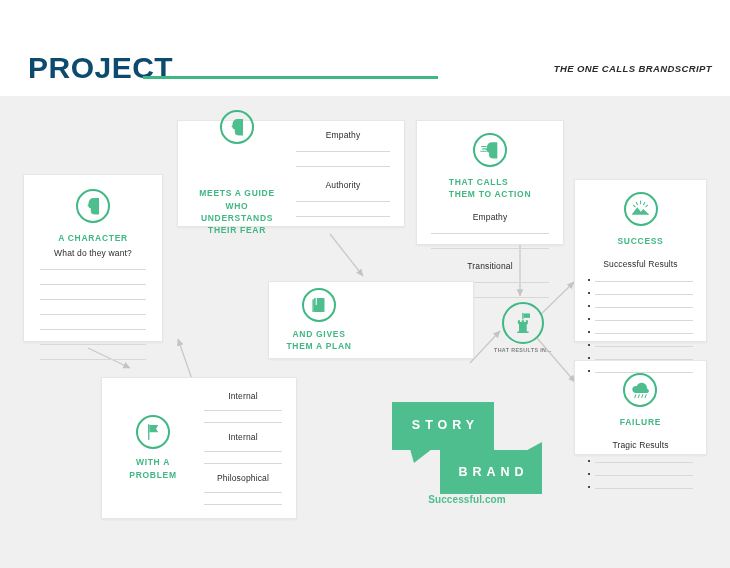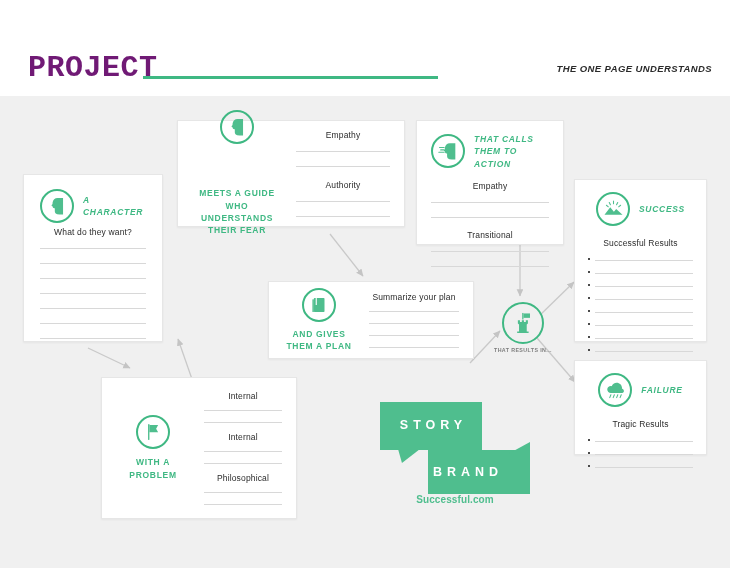--- a/index.html
+++ b/index.html
@@ -22,22 +22,22 @@
     left: 0; top: 0;
     width: 730px; height: 96px;
     background: #ffffff;
   }
   #project-title {
     position: absolute;
     left: 28px; top: 51px;
     font-size: 30px;
     font-weight: bold;
     letter-spacing: 0.5px;
-    color: #701a75;
-    font-family: Liberation Mono, monospace;
+    color: #0c4a6e;
+    font-family: Liberation Sans, sans-serif;
   }
   #project-rule {
     position: absolute;
     left: 143px; top: 76px;
     width: 295px; height: 3px;
     background: #3FB883;
   }
   #brandscript-label {
     position: absolute;
     right: 18px; top: 63px;
@@ -103,24 +103,23 @@
     font-size: 8.5px;
     font-weight: bold;
     letter-spacing: 0.7px;
     line-height: 1.45;
     text-align: center;
     white-space: pre-line;
   }
 
   .row-badge {
     display: flex;
-    flex-direction: row;
+    flex-direction: column;
     align-items: center;
     gap: 9px;
-    font-style: italic;
   }
   .row-badge .badge-title { text-align: left; }
 
   .field-label {
     font-size: 8.5px;
     color: #2b2b2b;
     text-align: center;
     letter-spacing: 0.15px;
   }
 
@@ -163,21 +162,21 @@
     font-size: 5.3px;
     letter-spacing: 0.4px;
     color: #7d7d7d;
     font-weight: bold;
     white-space: nowrap;
   }
 
   
   #logo-block {
     position: absolute;
-    left: 380px; top: 306px;
+    left: 392px; top: 306px;
     width: 150px; height: 110px;
   }
   .bubble {
     position: absolute;
     background: #4FBE8E;
   }
   .bubble-text {
     color: #ffffff;
     font-size: 12.5px;
     font-weight: bold;
@@ -194,21 +193,21 @@
     font-weight: bold;
     letter-spacing: 0.1px;
   }
 </style>
 </head>
 <body>
 
 <div id="header">
   <div id="project-title">PROJECT</div>
   <div id="project-rule"></div>
-  <div id="brandscript-label">THE ONE PAGE UNDERSTANDS</div>
+  <div id="brandscript-label">THE ONE CALLS BRANDSCRIPT</div>
 </div>
 
 <div id="canvas">
 
   <svg id="arrow-layer" viewBox="0 0 730 472">
     <defs>
       <marker id="ah" markerWidth="7" markerHeight="7" refX="5.2" refY="2.6" orient="auto">
         <path d="M0,0 L5.6,2.6 L0,5.2 z" fill="#c4c4c4"></path>
       </marker>
     </defs>
@@ -399,29 +398,20 @@
       <div class="badge-col" style="width:72px;">
         <span class="icon-circle" style="margin-bottom:6px;">
           <svg width="22" height="22" viewBox="0 0 24 24">
             <rect fill="#4FBE8E" x="6.4" y="4.4" width="11.6" height="15.2" rx="0.8"></rect>
             <rect fill="#ffffff" x="8.4" y="4.4" width="1.2" height="7.6"></rect>
             <rect fill="#4FBE8E" x="4.8" y="5.6" width="1.6" height="14" rx="0.6"></rect>
           </svg>
         </span>
         <span class="badge-title">AND GIVES
 THEM A PLAN</span>
-      </div>
-      <div style="flex:1 1 auto; padding-left:14px;">
-        <div class="field-label" style="margin-bottom:9px;">Summarize your plan</div>
-        <div class="lines-block">
-          <div class="wline" style="margin-bottom:11px;"></div>
-          <div class="wline" style="margin-bottom:11px;"></div>
-          <div class="wline" style="margin-bottom:11px;"></div>
-          <div class="wline"></div>
-        </div>
       </div>
     </div>
   </div>
 
   <div class="card" style="left:101px; top:281px; width:196px; height:142px;">
     <div class="card-inner lay-side" style="padding:12px 14px;">
       <div class="badge-col" style="width:74px;">
         <span class="icon-circle" style="margin-bottom:7px;">
           <svg width="22" height="22" viewBox="0 0 24 24">
             <rect fill="#4FBE8E" x="6.6" y="3.4" width="1.5" height="17.4" rx="0.5"></rect>
@@ -462,18 +452,18 @@
     <span id="results-hub-label">THAT RESULTS IN...</span>
   </div>
 
   <div id="logo-block">
     <div class="bubble" style="left:0; top:0; width:102px; height:48px;"></div>
     <div class="bubble" style="left:18px; top:47px; width:22px; height:14px; clip-path: polygon(0 0, 100% 0, 18% 100%);"></div>
     <div class="bubble-text" style="left:0; top:16px; width:102px; text-align:center; padding-left:5px;">STORY</div>
 
     <div class="bubble" style="left:48px; top:48px; width:102px; height:44px;"></div>
     <div class="bubble" style="left:128px; top:40px; width:22px; height:12px; clip-path: polygon(0 100%, 100% 100%, 100% 0);"></div>
-    <div class="bubble-text" style="left:48px; top:63px; width:102px; padding-left:5px;">BRAND</div>
+    <div class="bubble-text" style="left:48px; top:63px; width:102px; text-align:center; padding-left:5px;">BRAND</div>
 
     <div id="logo-url">Successful.com</div>
   </div>
 
 </div>
 
 </body></html>

